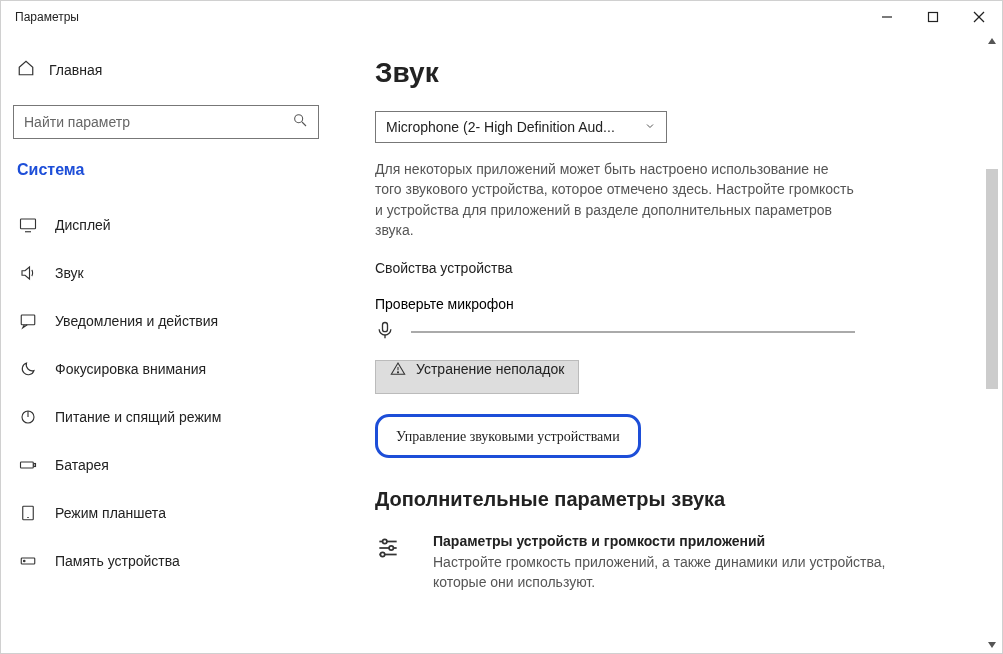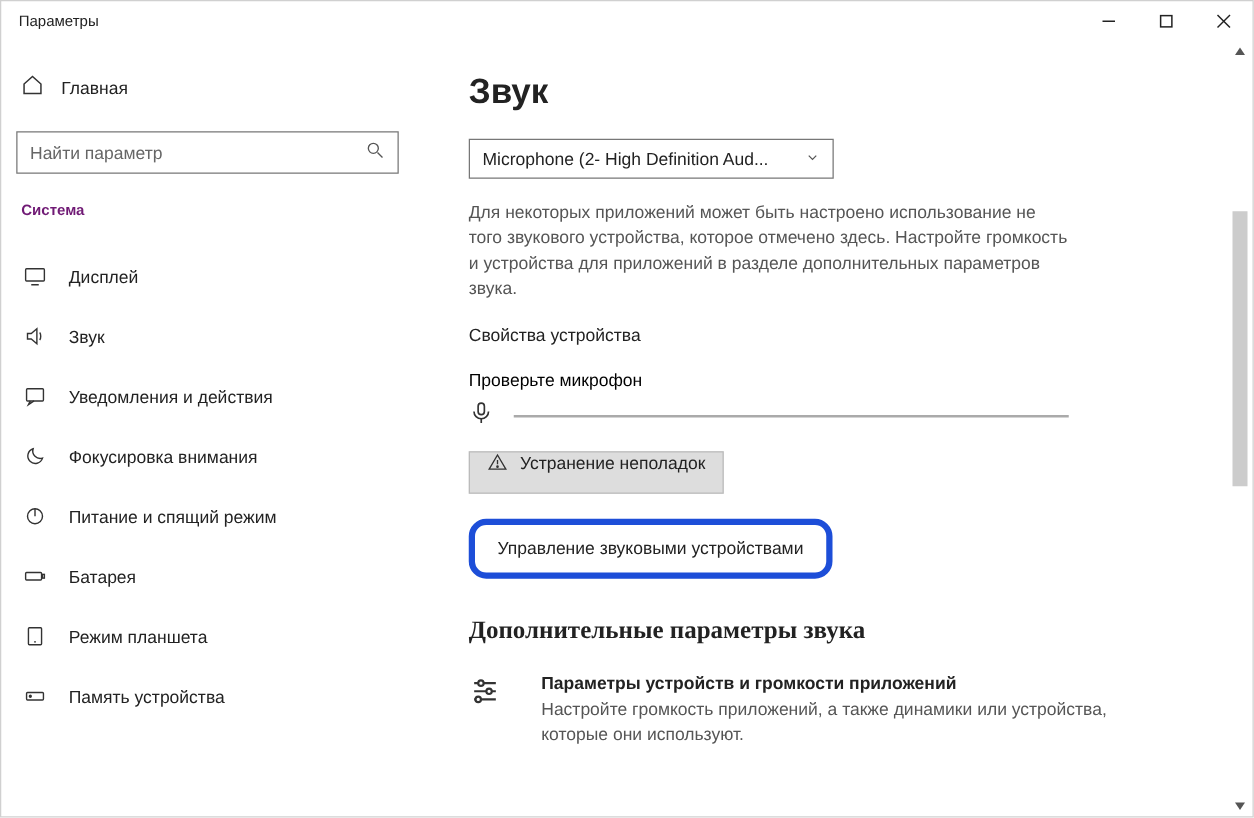--- a/index.html
+++ b/index.html
@@ -19,21 +19,21 @@
   
   .sidebar { width: 330px; padding: 16px 12px 0 12px; display: flex; flex-direction: column; gap: 0; }
   .home-row { display: flex; align-items: center; gap: 14px; height: 42px; padding-left: 4px; margin-bottom: 14px; cursor: pointer; }
   .home-row .label { font-size: 14px; color: #222; }
 
   .search-box { height: 34px; border: 1px solid #777; display: flex; align-items: center; padding: 0 10px; margin-bottom: 22px; }
   .search-box input { border: none; outline: none; flex: 1; font-size: 14px; font-family: inherit; background: transparent; }
   .search-box input::placeholder { color: #666; }
   .search-icon svg { stroke: #555; }
 
-  .section-heading { font-size: 12px; font-weight: 600; color: #701a75; padding-left: 4px; margin-bottom: 22px; }
+  .section-heading { font-size: 16px; font-weight: 600; color: #1d4ed8; padding-left: 4px; margin-bottom: 22px; }
 
   .nav-list { display: flex; flex-direction: column; }
   .nav-item { display: flex; align-items: center; gap: 18px; height: 48px; padding-left: 6px; font-size: 14px; color: #222; cursor: pointer; }
   .nav-item .icon { width: 18px; height: 18px; display: flex; align-items: center; justify-content: center; }
   .nav-item .icon svg { stroke: #333; fill: none; stroke-width: 1.5; }
 
   
   .content { flex: 1; position: relative; padding: 24px 0 0 44px; overflow: hidden; }
   .page-title { font-size: 28px; color: #222; margin-bottom: 22px; font-weight: 600; }
 
@@ -45,24 +45,24 @@
   .link-text { font-size: 14px; color: #222; margin-bottom: 20px; cursor: pointer; }
 
   .mic-check-label { font-size: 14px; color: #000000; margin-bottom: 8px; }
   .mic-row { display: flex; align-items: center; gap: 16px; margin-bottom: 16px; width: 480px; }
   .mic-icon svg { stroke: #333; }
   .mic-bar { flex: 1; height: 2px; background: #aaa; position: relative; }
 
   .trouble-btn { display: inline-flex; gap: 10px; height: 34px; padding: 0 14px; background: #ddd; border: 1px solid #bbb; font-size: 14px; color: #222; cursor: pointer; margin-bottom: 20px; }
   .trouble-btn svg { stroke: #333; }
 
-  .highlight-box { border: 5px solid #1d4ed8; border-radius: 14px; padding: 10px 18px; display: inline-block; margin-bottom: 30px; }
+  .highlight-box { border: 3px solid #1d4ed8; border-radius: 14px; padding: 10px 18px; display: inline-block; margin-bottom: 30px; font-family: Liberation Serif, serif; }
   .highlight-box .h-link { font-size: 14px; color: #222; cursor: pointer; }
 
-  .adv-heading { font-size: 20px; font-weight: 600; color: #222; margin-bottom: 22px; font-family: Liberation Serif, serif; }
+  .adv-heading { font-size: 20px; font-weight: 600; color: #222; margin-bottom: 22px; }
 
   .adv-row { display: flex; gap: 32px; max-width: 540px; }
   .adv-icon { width: 28px; padding-top: 2px; }
   .adv-icon svg { stroke: #333; }
   .adv-text .adv-title { font-size: 14px; font-weight: 600; color: #222; margin-bottom: 4px; }
   .adv-text .adv-sub { font-size: 14px; color: #555; line-height: 1.4; }
 
   
   .scrollbar { position: absolute; right: 2px; top: 0; bottom: 0; width: 16px; display: flex; flex-direction: column; align-items: center; }
   .scroll-arrow { width: 16px; height: 16px; display: flex; align-items: center; justify-content: center; cursor: pointer; }

